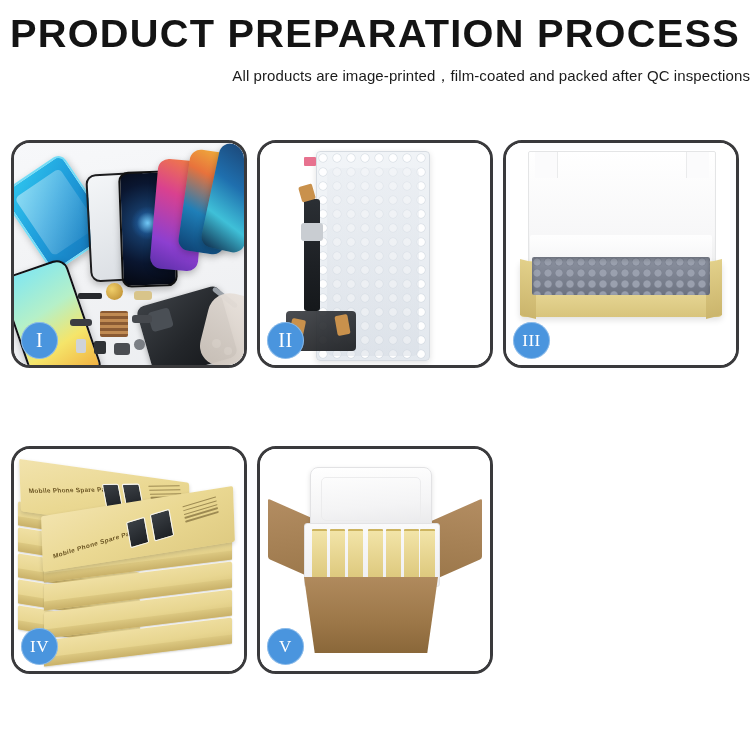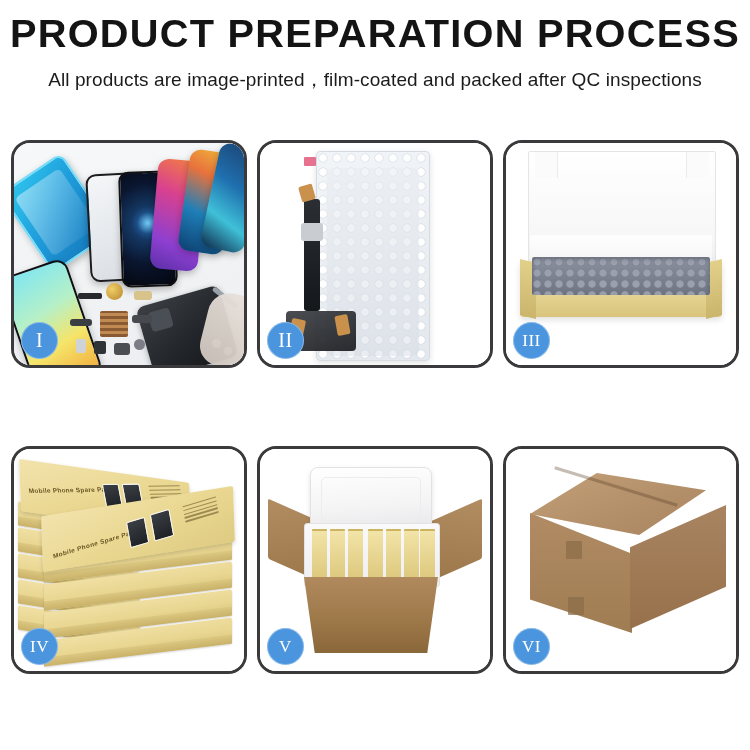--- a/index.html
+++ b/index.html
@@ -17,24 +17,25 @@
     font-size:39px;
     font-weight:700;
     letter-spacing:1.2px;
     color:#141414;
     line-height:1.05;
     font-family:"Liberation Sans", sans-serif;
     transform:scaleX(1.02);
   }
   .subtitle{
     margin-top:12px;
-    font-size:19px;
+    font-size:15px;
     color:#1b1b1b;
     letter-spacing:.1px;
     font-family:"Liberation Sans", sans-serif;
+    text-align:right;
   }
 
   
   .grid{
     position:absolute;
     left:11px;top:140px;
     width:728px;
     display:grid;
     grid-template-columns:repeat(3,236px);
     grid-template-rows:228px 228px;
@@ -487,26 +488,15 @@
         <div class="ybox" style="left:88px;"></div>
         <div class="ybox" style="left:108px;"></div>
         <div class="ybox" style="left:126px;"></div>
         <div class="ybox" style="left:144px;"></div>
         <div class="ybox" style="left:160px;"></div>
         <div class="carton5"></div>
       </div>
       <div class="badge small">V</div>
     </div>
 
-    <div class="panel">
-      <div class="photo p6">
-        <div class="c6top"></div>
-        <div class="c6front"></div>
-        <div class="c6side"></div>
-        <div class="c6seam"></div>
-        <div class="c6tape"></div>
-        <div class="c6tape2"></div>
-      </div>
-      <div class="badge small">VI</div>
-    </div>
 
   </div>
 </div>
 
 </body></html>

